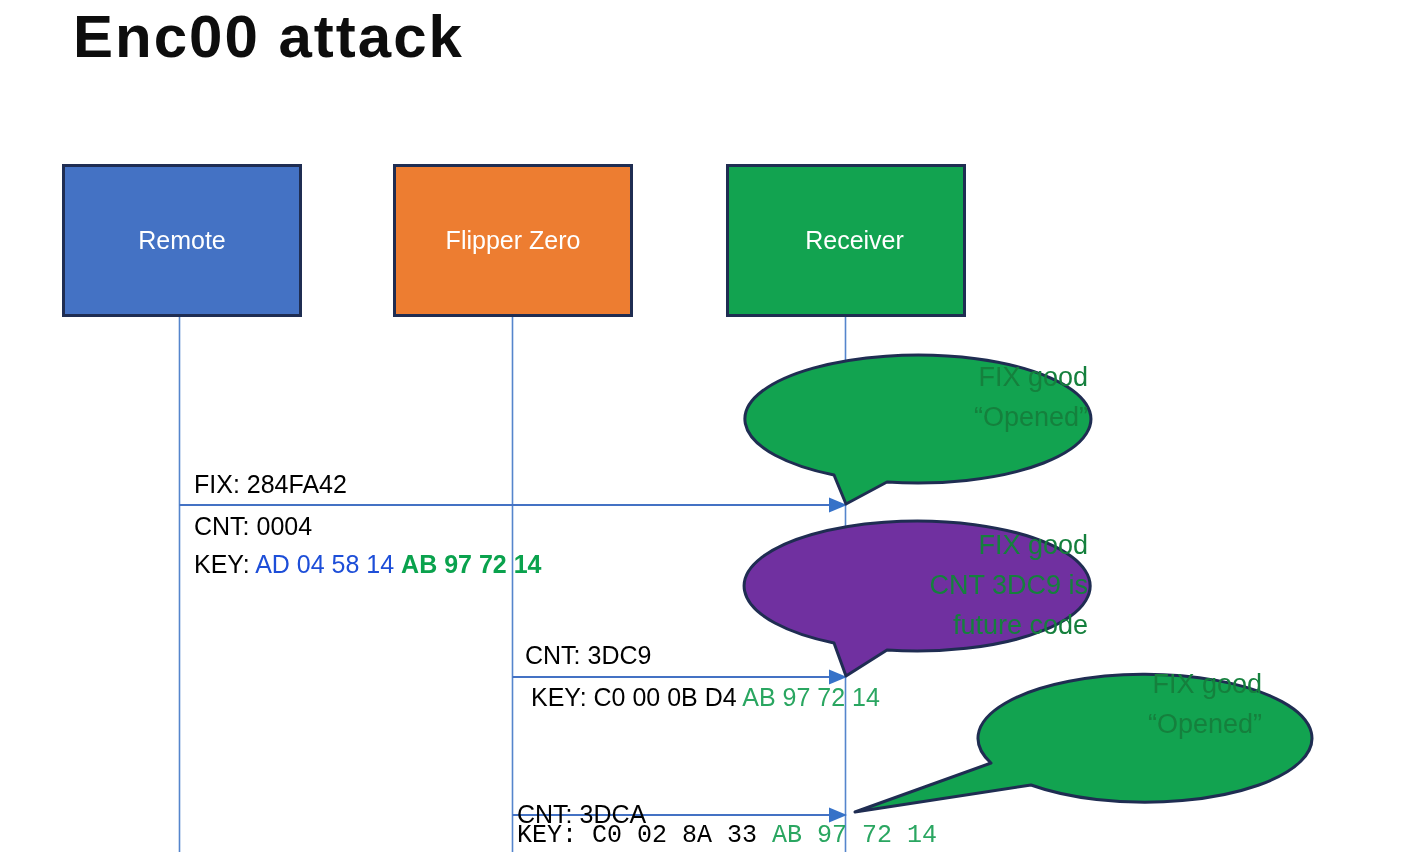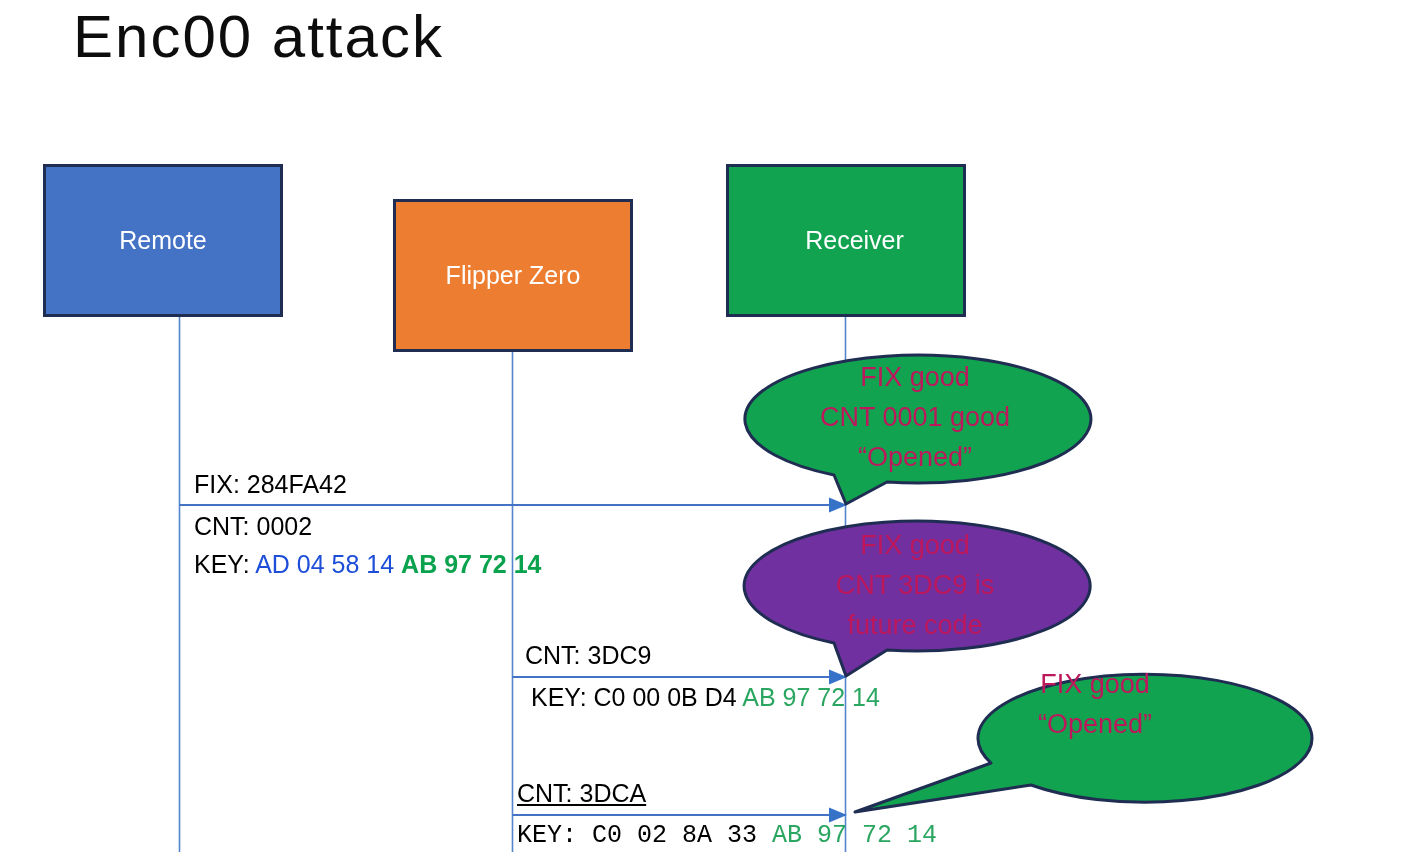--- a/index.html
+++ b/index.html
@@ -3,40 +3,40 @@
 <meta charset="utf-8">
 <style>
   html,body{margin:0;padding:0;background:#ffffff;}
   #canvas{
     position:relative;width:1408px;height:859px;background:#ffffff;
     font-family:"Liberation Sans",sans-serif;overflow:hidden;
   }
   #overlay{position:absolute;left:0;top:0;z-index:1;}
   .title{
     position:absolute;left:73px;top:2px;font-size:60px;letter-spacing:2px;
-    color:#0d0d0d;font-weight:400;z-index:2;white-space:nowrap;
+    color:#0d0d0d;font-weight:700;z-index:2;white-space:nowrap;
   }
   .actor{
     position:absolute;top:164px;width:240px;height:153px;box-sizing:border-box;
     border:3px solid #1F2D52;display:flex;align-items:center;justify-content:center;
     z-index:2;
   }
   .actor span{color:#ffffff;font-size:25px;}
-  .actor.remote{left:43px;background:#4472C4;text-align:center;}
-  .actor.flipper{left:393px;background:#ED7D31;margin-top:35px;}
+  .actor.remote{left:62px;background:#4472C4;text-align:center;}
+  .actor.flipper{left:393px;background:#ED7D31;}
   .actor.receiver{left:726px;background:#12A350;padding-left:17px;}
   .msg{
     position:absolute;font-size:25px;color:#000000;white-space:nowrap;z-index:2;
   }
   .key-red{color:#1d4ed8;}
   .key-green{color:#2AA661;}
   .key-green-bold{color:#0AA24D;font-weight:bold;}
   .callout-text{
-    position:absolute;z-index:3;color:#be185d;font-size:27px;line-height:40px;
-    text-align:center;
+    position:absolute;z-index:3;color:#15803d;font-size:27px;line-height:40px;
+    text-align:right;
   }
   .c1{left:742px;top:357px;width:346px;}
   .c2{left:742px;top:525px;width:346px;}
   .c3{left:928px;top:664px;width:334px;}
 </style>
 </head>
 <body>
 
 <div id="canvas">
 
@@ -71,43 +71,42 @@
 
     <path d="M 834 643 A 173 65 0 1 1 887 650 L 846 676 Z" fill="#7030A0" stroke="#1F2D52" stroke-width="3" stroke-linejoin="round"></path>
 
     <path d="M 991 763 A 167 64 0 1 1 1031 785 L 855 812 Z" fill="#12A350" stroke="#1F2D52" stroke-width="3" stroke-linejoin="round"></path>
   </svg>
 
   <div class="msg" style="left:194px;top:470px;">
     <span>FIX: 284FA42</span>
   </div>
   <div class="msg" style="left:194px;top:512px;">
-    <span>CNT: 0002</span>
+    <span>CNT: 0004</span>
   </div>
   <div class="msg" style="left:194px;top:550px;">
     <span>KEY: </span><span class="key-red">AD 04 58 14 </span><span class="key-green-bold">AB 97 72 14</span>
   </div>
 
   <div class="msg" style="left:517px;top:641px;margin-left:8px;">
     <span>CNT: 3DC9</span>
   </div>
   <div class="msg" style="left:531px;top:683px;">
     <span>KEY: C0 00 0B D4 </span><span class="key-green">AB 97 72 14</span>
   </div>
 
-  <div class="msg" style="left:517px;top:779px;text-decoration:underline;">
+  <div class="msg" style="left:517px;top:800px;">
     <span>CNT: 3DCA</span>
   </div>
   <div class="msg" style="left:517px;top:821px;font-family:Liberation Mono, monospace;">
     <span>KEY: C0 02 8A 33 </span><span class="key-green">AB 97 72 14</span>
   </div>
 
   <div class="callout-text c1">
     <div>FIX good</div>
-    <div>CNT 0001 good</div>
     <div>“Opened”</div>
   </div>
   <div class="callout-text c2">
     <div>FIX good</div>
     <div>CNT 3DC9 is</div>
     <div>future code</div>
   </div>
   <div class="callout-text c3">
     <div>FIX good</div>
     <div>“Opened”</div>

